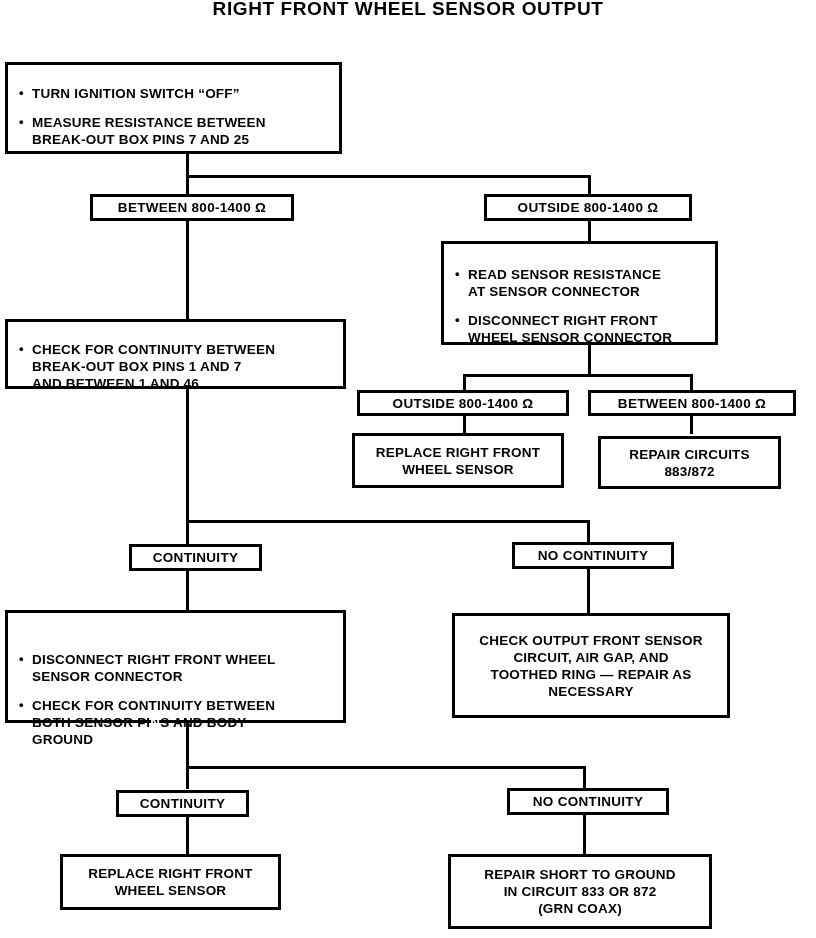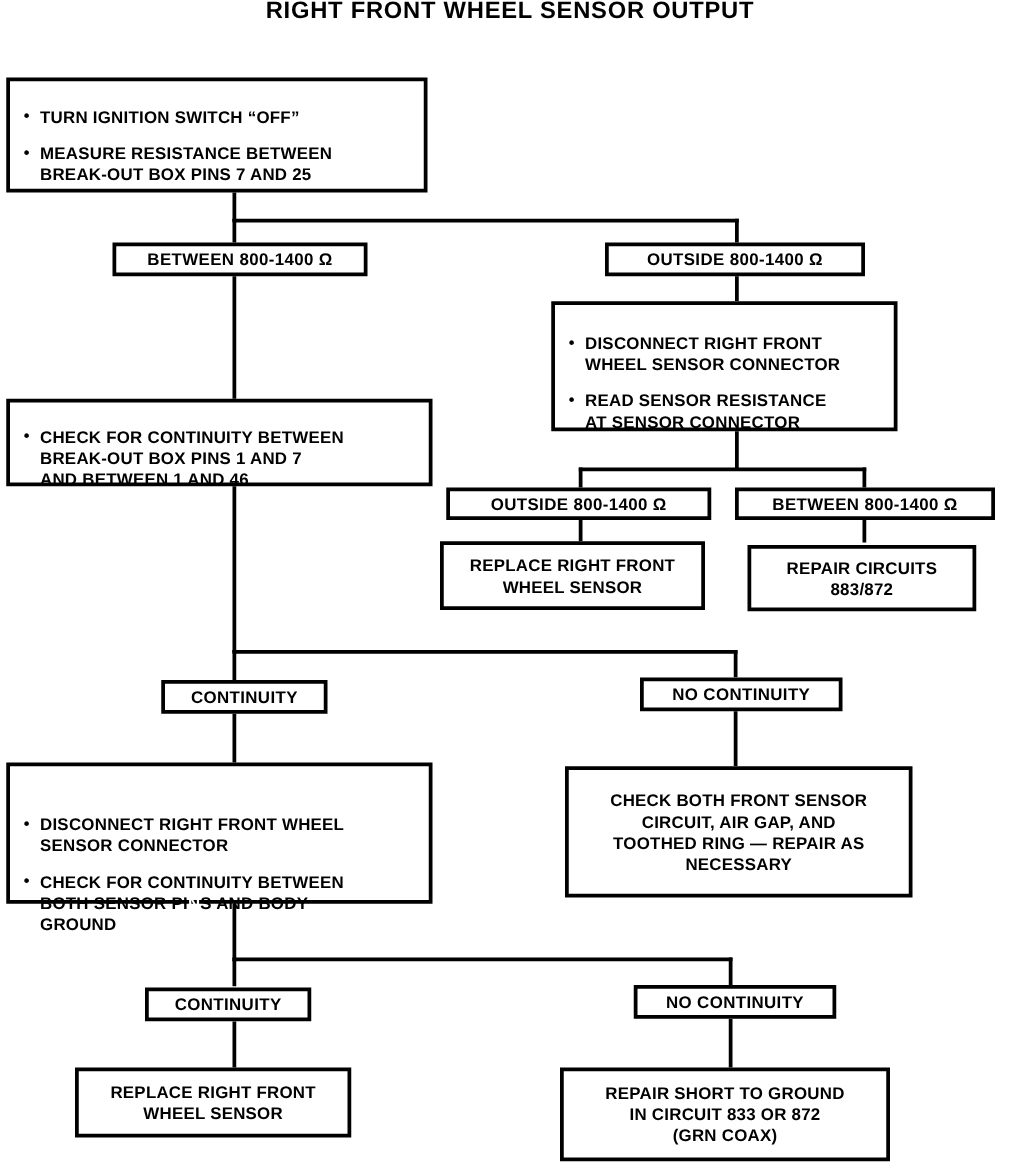--- a/index.html
+++ b/index.html
@@ -140,26 +140,26 @@
     <span class="lines">BETWEEN 800-1400 Ω</span>
   </div>
 
   <div class="box box-center label-box" style="left:484px; top:194px; width:208px; height:27px;">
     <span class="lines">OUTSIDE 800-1400 Ω</span>
   </div>
 
   <div class="box" style="left:441px; top:241px; width:277px; height:104px;">
     <ul class="bullets" style="padding-top:10px;">
       <li>
+        <span>READ SENSOR RESISTANCE</span><br>
+        <span>AT SENSOR CONNECTOR</span>
+      </li>
+      <li>
         <span>DISCONNECT RIGHT FRONT</span><br>
         <span>WHEEL SENSOR CONNECTOR</span>
-      </li>
-      <li>
-        <span>READ SENSOR RESISTANCE</span><br>
-        <span>AT SENSOR CONNECTOR</span>
       </li>
     </ul>
   </div>
 
   <div class="box" style="left:5px; top:319px; width:341px; height:70px;">
     <ul class="bullets" style="padding-top:7px;">
       <li>
         <span>CHECK FOR CONTINUITY BETWEEN</span><br>
         <span>BREAK-OUT BOX PINS 1 AND 7</span><br>
         <span>AND BETWEEN 1 AND 46</span>
@@ -206,21 +206,21 @@
       <li>
         <span>CHECK FOR CONTINUITY BETWEEN</span><br>
         <span>BOTH SENSOR PI</span><span class="faded">N</span><span>S AND BODY</span><br>
         <span>GROUND</span>
       </li>
     </ul>
   </div>
 
   <div class="box box-center" style="left:452px; top:613px; width:278px; height:105px;">
     <span class="lines">
-      <span>CHECK BOTH FRONT SENSOR</span><br>
+      <span>CHECK OUTPUT FRONT SENSOR</span><br>
       <span>CIRCUIT, AIR GAP, AND</span><br>
       <span>TOOTHED RING — REPAIR AS</span><br>
       <span>NECESSARY</span>
     </span>
   </div>
 
   <div class="box box-center label-box" style="left:116px; top:790px; width:133px; height:27px;">
     <span class="lines">CONTINUITY</span>
   </div>
 

